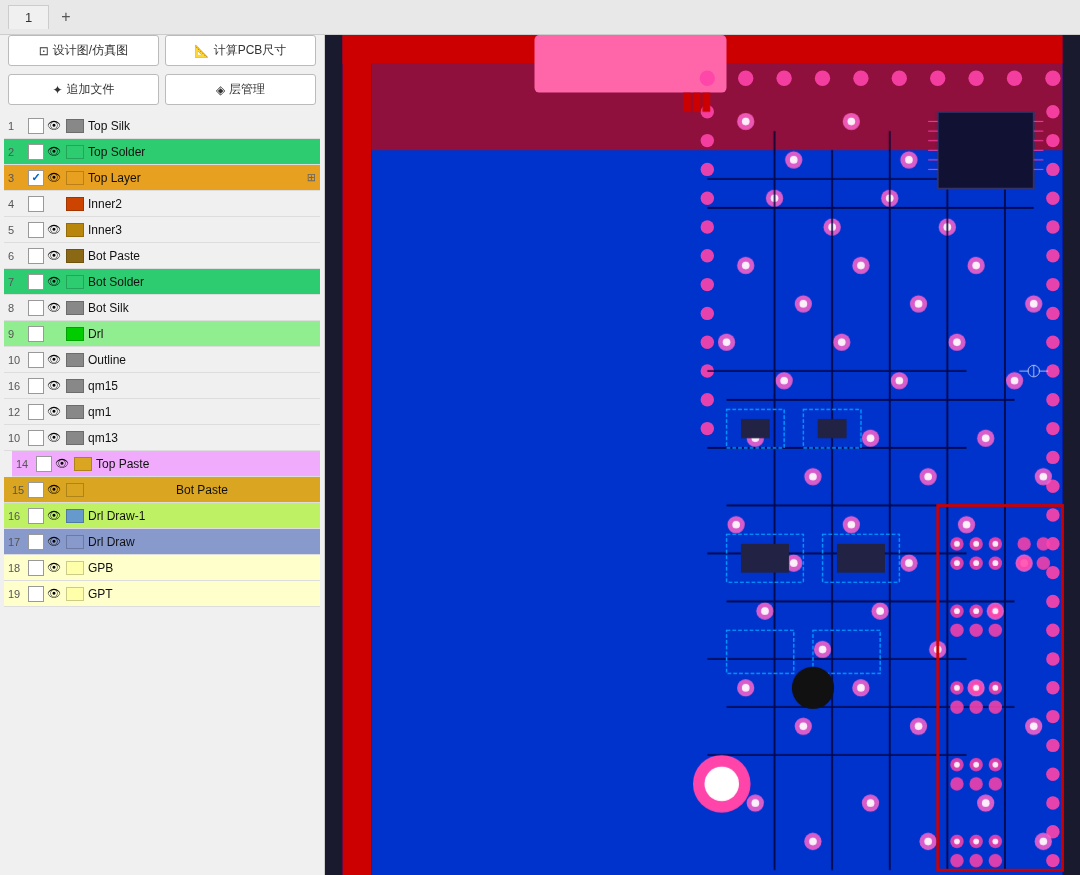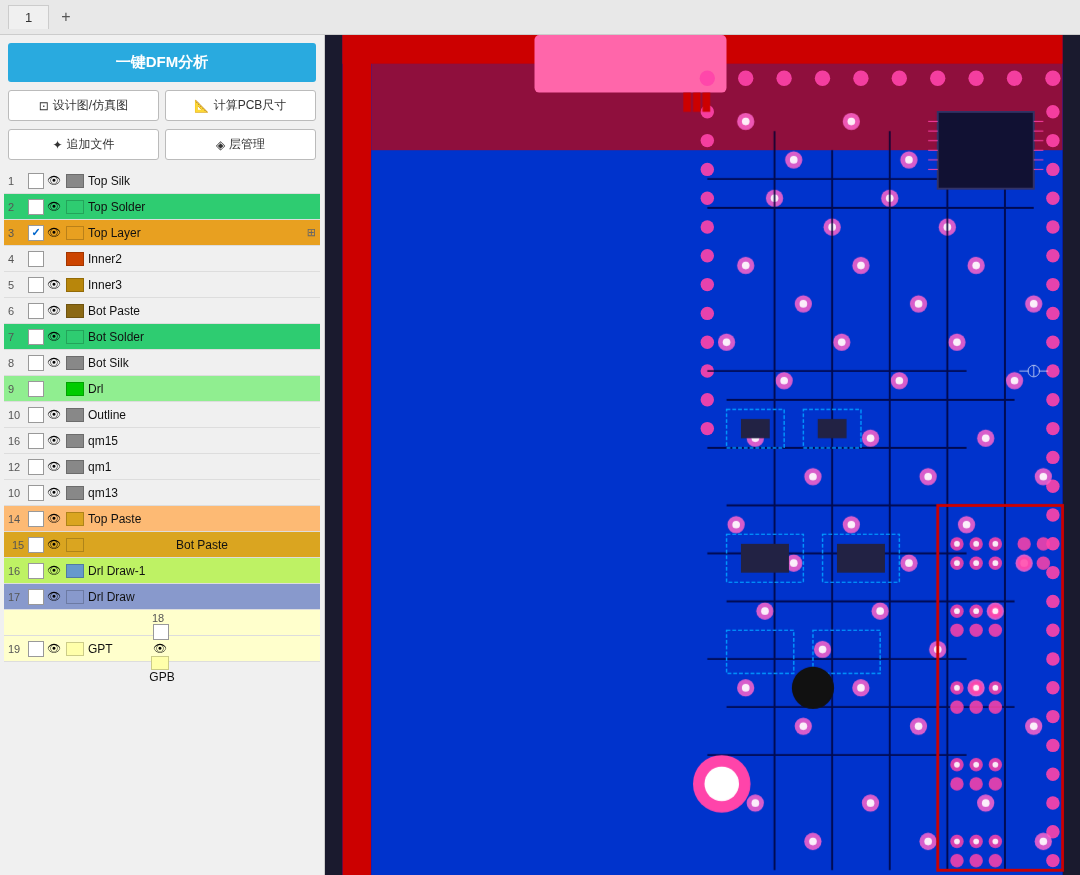--- a/index.html
+++ b/index.html
@@ -40,21 +40,20 @@
 <body>
 
 <div class="top-bar">
   <div class="tab-item">1</div>
   <div class="tab-add">+</div>
 </div>
 
 <div class="main-area">
 
   <div class="left-panel">
-    <div class="dfm-btn">一键DFM分析</div>
 
     <div class="action-row">
       <div class="action-btn">
         <span>⊡</span>
         <span>设计图/仿真图</span>
       </div>
       <div class="action-btn">
         <span>📐</span>
         <span>计算PCB尺寸</span>
       </div>
@@ -159,21 +158,21 @@
           <div class="layer-color" style="background: rgb(136, 136, 136);"></div>
           <span class="layer-name">qm1</span>
         </div>
         <div class="layer-row">
           <span class="layer-num">10</span>
           <div class="layer-check"></div>
           <div class="layer-eye" style="font-size: 11px;">👁</div>
           <div class="layer-color" style="background: rgb(136, 136, 136);"></div>
           <span class="layer-name">qm13</span>
         </div>
-        <div class="layer-row" style="background: #fdba74;">
+        <div class="layer-row" style="background: #f0abfc; margin-left: 8px;">
           <span class="layer-num">14</span>
           <div class="layer-check"></div>
           <div class="layer-eye" style="font-size: 11px;">👁</div>
           <div class="layer-color" style="background: rgb(218, 165, 32);"></div>
           <span class="layer-name">Top Paste</span>
         </div>
         <div class="layer-row" style="background: rgb(218, 165, 32); text-align: center;">
           <span class="layer-num">15</span>
           <div class="layer-check"></div>
           <div class="layer-eye" style="font-size: 11px;">👁</div>
@@ -187,21 +186,21 @@
           <div class="layer-color" style="background: rgb(102, 153, 204);"></div>
           <span class="layer-name">Drl Draw-1</span>
         </div>
         <div class="layer-row" style="background: rgb(136, 153, 204); justify-content: flex-end;">
           <span class="layer-num">17</span>
           <div class="layer-check"></div>
           <div class="layer-eye" style="font-size: 11px;">👁</div>
           <div class="layer-color" style="background: rgb(136, 153, 204);"></div>
           <span class="layer-name">Drl Draw</span>
         </div>
-        <div class="layer-row" style="background: rgb(255, 255, 204); flex-direction: column;">
+        <div class="layer-row" style="background: rgb(255, 255, 204);">
           <span class="layer-num">18</span>
           <div class="layer-check"></div>
           <div class="layer-eye" style="font-size: 11px;">👁</div>
           <div class="layer-color" style="background: rgb(255, 255, 170);"></div>
           <span class="layer-name">GPB</span>
         </div>
         <div class="layer-row" style="background: rgb(255, 255, 204);">
           <span class="layer-num">19</span>
           <div class="layer-check"></div>
           <div class="layer-eye" style="font-size: 11px;">👁</div>

